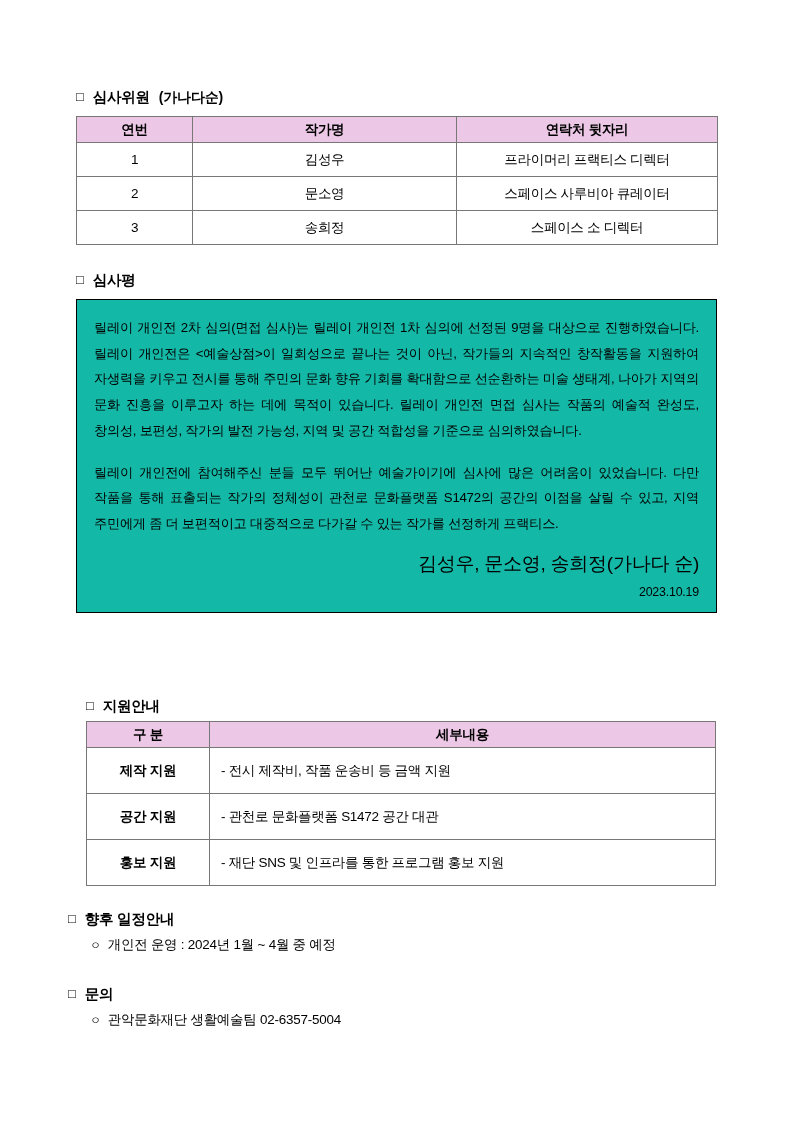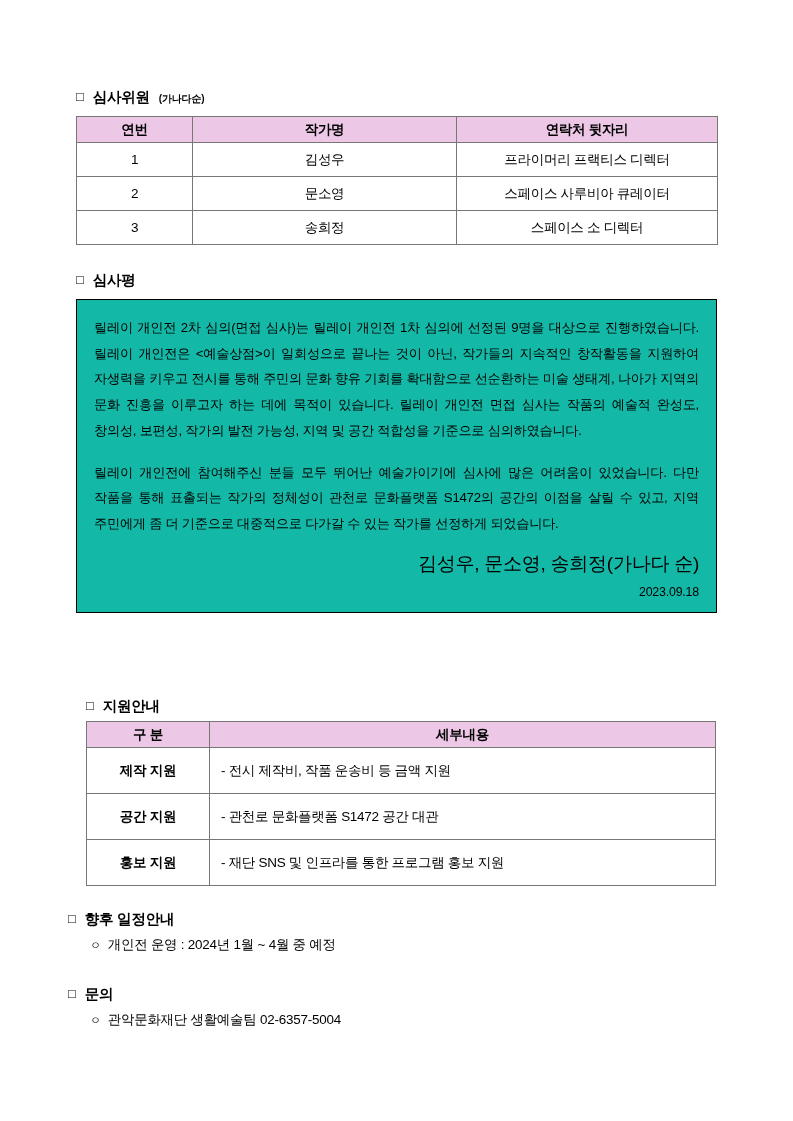--- a/index.html
+++ b/index.html
@@ -34,21 +34,21 @@
   }
   .sec-head .box-glyph {
     font-size: 13px;
     font-weight: normal;
     line-height: 1;
     position: relative;
     top: -1px;
   }
   .sec-head .sub {
     font-weight: bold;
-    font-size: 10px;
+    font-size: 14px;
   }
 
   
   table.doc-table {
     border-collapse: collapse;
     table-layout: fixed;
     font-size: 13.5px;
   }
   table.doc-table th,
   table.doc-table td {
@@ -194,23 +194,23 @@
   <div class="blk" style="left:76px; top:271px;">
     <div class="sec-head">
       <span class="box-glyph">□</span>
       <span>심사평</span>
     </div>
   </div>
 
   <div class="blk" style="left:76px; top:299px;">
     <div class="review-box">
       <p>릴레이 개인전 2차 심의(면접 심사)는 릴레이 개인전 1차 심의에 선정된 9명을 대상으로 진행하였습니다. 릴레이 개인전은 &lt;예술상점&gt;이 일회성으로 끝나는 것이 아닌, 작가들의 지속적인 창작활동을 지원하여 자생력을 키우고 전시를 통해 주민의 문화 향유 기회를 확대함으로 선순환하는 미술 생태계, 나아가 지역의 문화 진흥을 이루고자 하는 데에 목적이 있습니다. 릴레이 개인전 면접 심사는 작품의 예술적 완성도, 창의성, 보편성, 작가의 발전 가능성, 지역 및 공간 적합성을 기준으로 심의하였습니다.</p>
-      <p>릴레이 개인전에 참여해주신 분들 모두 뛰어난 예술가이기에 심사에 많은 어려움이 있었습니다. 다만 작품을 통해 표출되는 작가의 정체성이 관천로 문화플랫폼 S1472의 공간의 이점을 살릴 수 있고, 지역 주민에게 좀 더 기준으로 대중적으로 다가갈 수 있는 작가를 선정하게 되었습니다.</p>
+      <p>릴레이 개인전에 참여해주신 분들 모두 뛰어난 예술가이기에 심사에 많은 어려움이 있었습니다. 다만 작품을 통해 표출되는 작가의 정체성이 관천로 문화플랫폼 S1472의 공간의 이점을 살릴 수 있고, 지역 주민에게 좀 더 보편적이고 대중적으로 다가갈 수 있는 작가를 선정하게 프랙티스.</p>
       <div class="sign-line">김성우, 문소영, 송희정(가나다 순)</div>
-      <div class="sign-date">2023.09.18</div>
+      <div class="sign-date">2023.10.19</div>
     </div>
   </div>
 
   <div class="blk" style="left:86px; top:697px;">
     <div class="sec-head">
       <span class="box-glyph">□</span>
       <span>지원안내</span>
     </div>
   </div>
 

